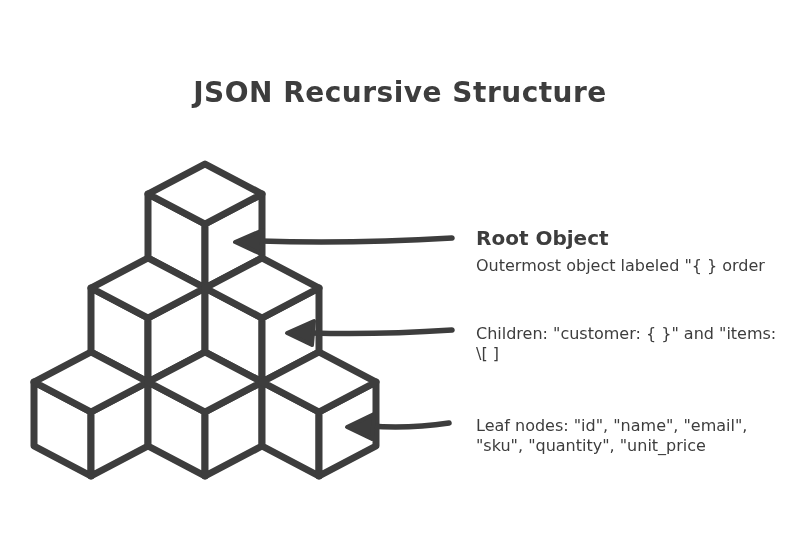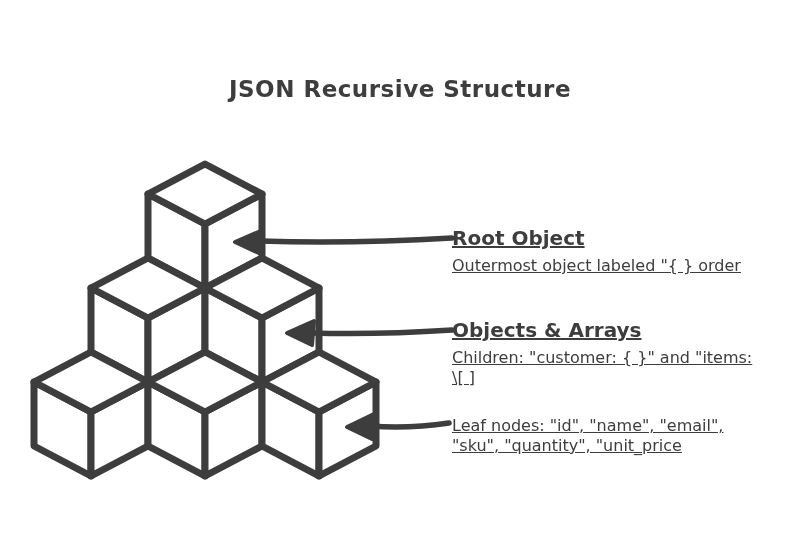--- a/index.html
+++ b/index.html
@@ -8,21 +8,21 @@
     background: #ffffff;
     position: relative;
     overflow: hidden;
     font-family: "DejaVu Sans", sans-serif;
     color: #3d3d3d;
   }
   .page-title {
     position: absolute;
     top: 76px; left: 0; width: 800px;
     text-align: center;
-    font-size: 23px;
+    font-size: 28px;
     font-weight: 700;
     letter-spacing: 0.5px;
     color: #3d3d3d;
   }
   .diagram-svg {
     position: absolute;
     top: 0; left: 0;
   }
   .face {
     fill: #ffffff;
@@ -38,23 +38,22 @@
     stroke-linecap: round;
   }
   .arrow-head {
     fill: #3d3d3d;
     stroke: #3d3d3d;
     stroke-width: 4;
     stroke-linejoin: round;
   }
   .annotation {
     position: absolute;
-    left: 452px;
+    left: 476px;
     width: 312px;
-    text-decoration: underline;
   }
   .ann-heading {
     font-size: 20px;
     font-weight: 700;
     line-height: 24px;
     color: #3d3d3d;
   }
   .ann-body {
     margin-top: 6px;
     font-size: 16px;
@@ -117,21 +116,20 @@
 </svg>
 
 <div class="annotation" style="top:226px">
   <div class="ann-heading">Root Object</div>
   <div class="ann-body">
     <div>Outermost object labeled "{ } order</div>
   </div>
 </div>
 
 <div class="annotation" style="top:318px">
-  <div class="ann-heading">Objects &amp; Arrays</div>
   <div class="ann-body">
     <div>Children: "customer: { }" and "items:</div>
     <div>\[ ]</div>
   </div>
 </div>
 
 <div class="annotation" style="top:410px">
   <div class="ann-body">
     <div>Leaf nodes: "id", "name", "email",</div>
     <div>"sku", "quantity", "unit_price</div>

